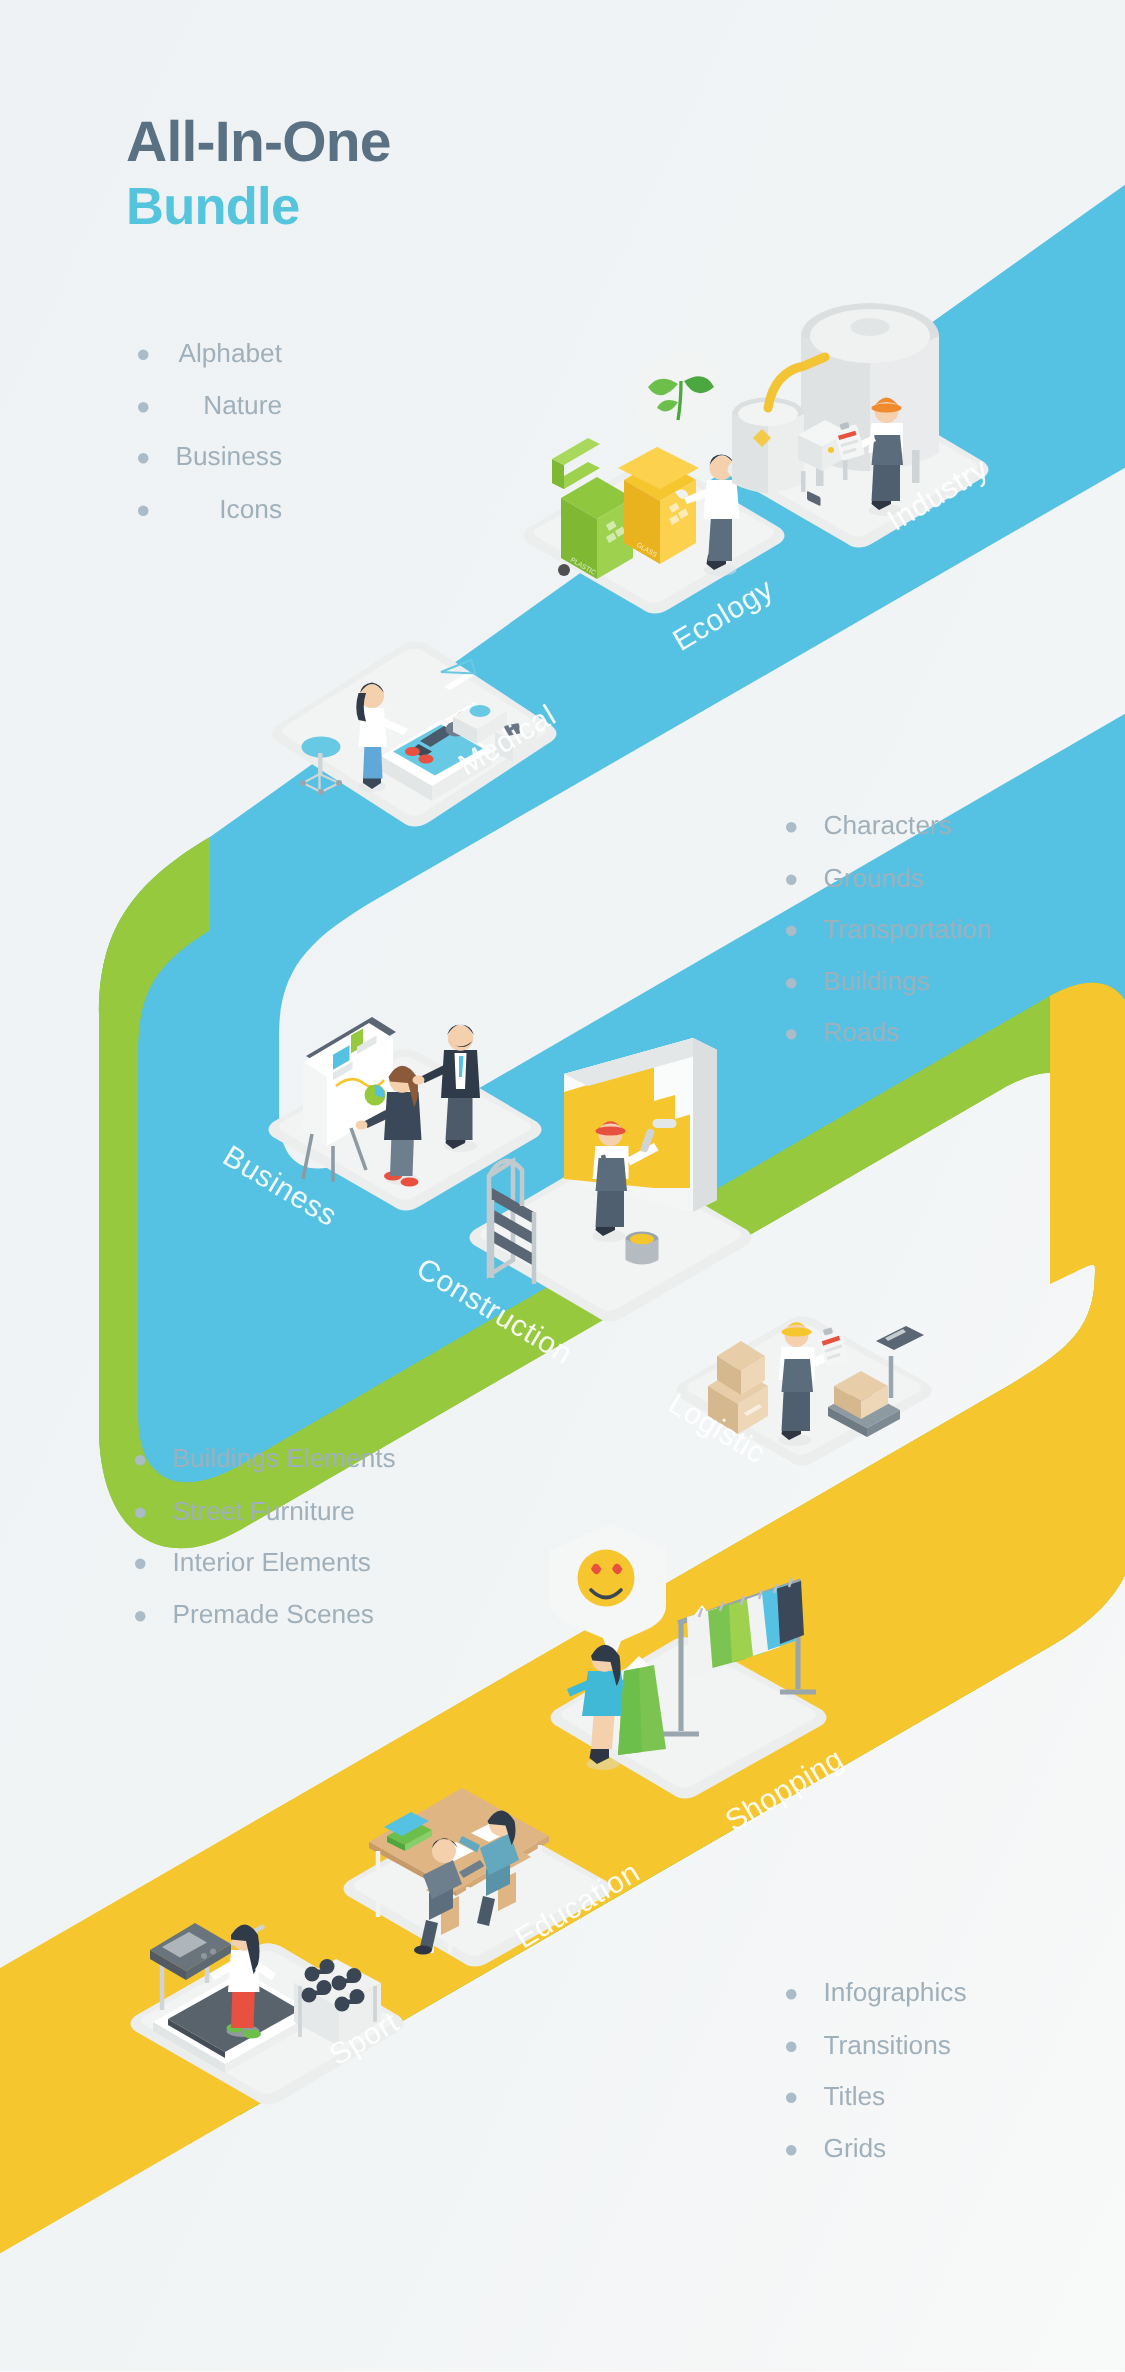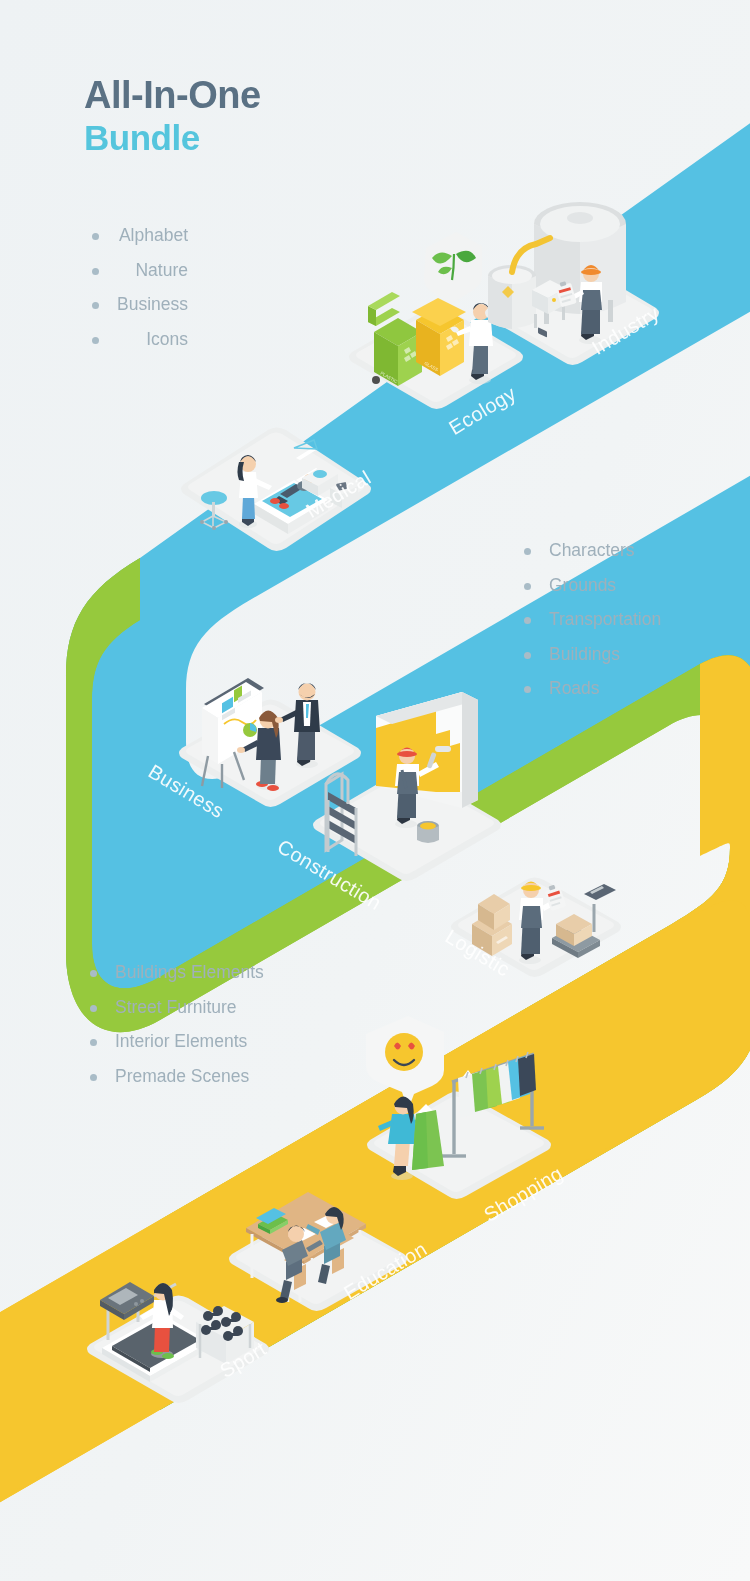--- a/index.html
+++ b/index.html
@@ -723,20 +723,26 @@
     </ul>
 
     <ul class="bullet-list" id="list-b">
       <li><span class="dot"></span><span>Characters</span></li>
       <li><span class="dot"></span><span>Grounds</span></li>
       <li><span class="dot"></span><span>Transportation</span></li>
       <li><span class="dot"></span><span>Buildings</span></li>
       <li><span class="dot"></span><span>Roads</span></li>
     </ul>
 
+    <ul class="bullet-list" id="list-d">
+      <li><span class="dot"></span><span>Infographics</span></li>
+      <li><span class="dot"></span><span>Transitions</span></li>
+      <li><span class="dot"></span><span>Titles</span></li>
+      <li><span class="dot"></span><span>Grids</span></li>
+    </ul>
   </div>
 
   <div class="labels-layer">
     <div class="band-label" style="left:302px; top:503px;  transform: rotate(-31deg);">Medical</div>
     <div class="band-label" style="left:445px; top:420px;  transform: rotate(-31deg);">Ecology</div>
     <div class="band-label" style="left:588px; top:340px;  transform: rotate(-31deg);">Industry</div>
 
     <div class="band-label" style="left:156px; top:760px;  transform: rotate(31deg);">Business</div>
     <div class="band-label" style="left:285px; top:835px;  transform: rotate(31deg);">Construction</div>
     <div class="band-label" style="left:453px; top:925px;  transform: rotate(31deg);">Logistic</div>

